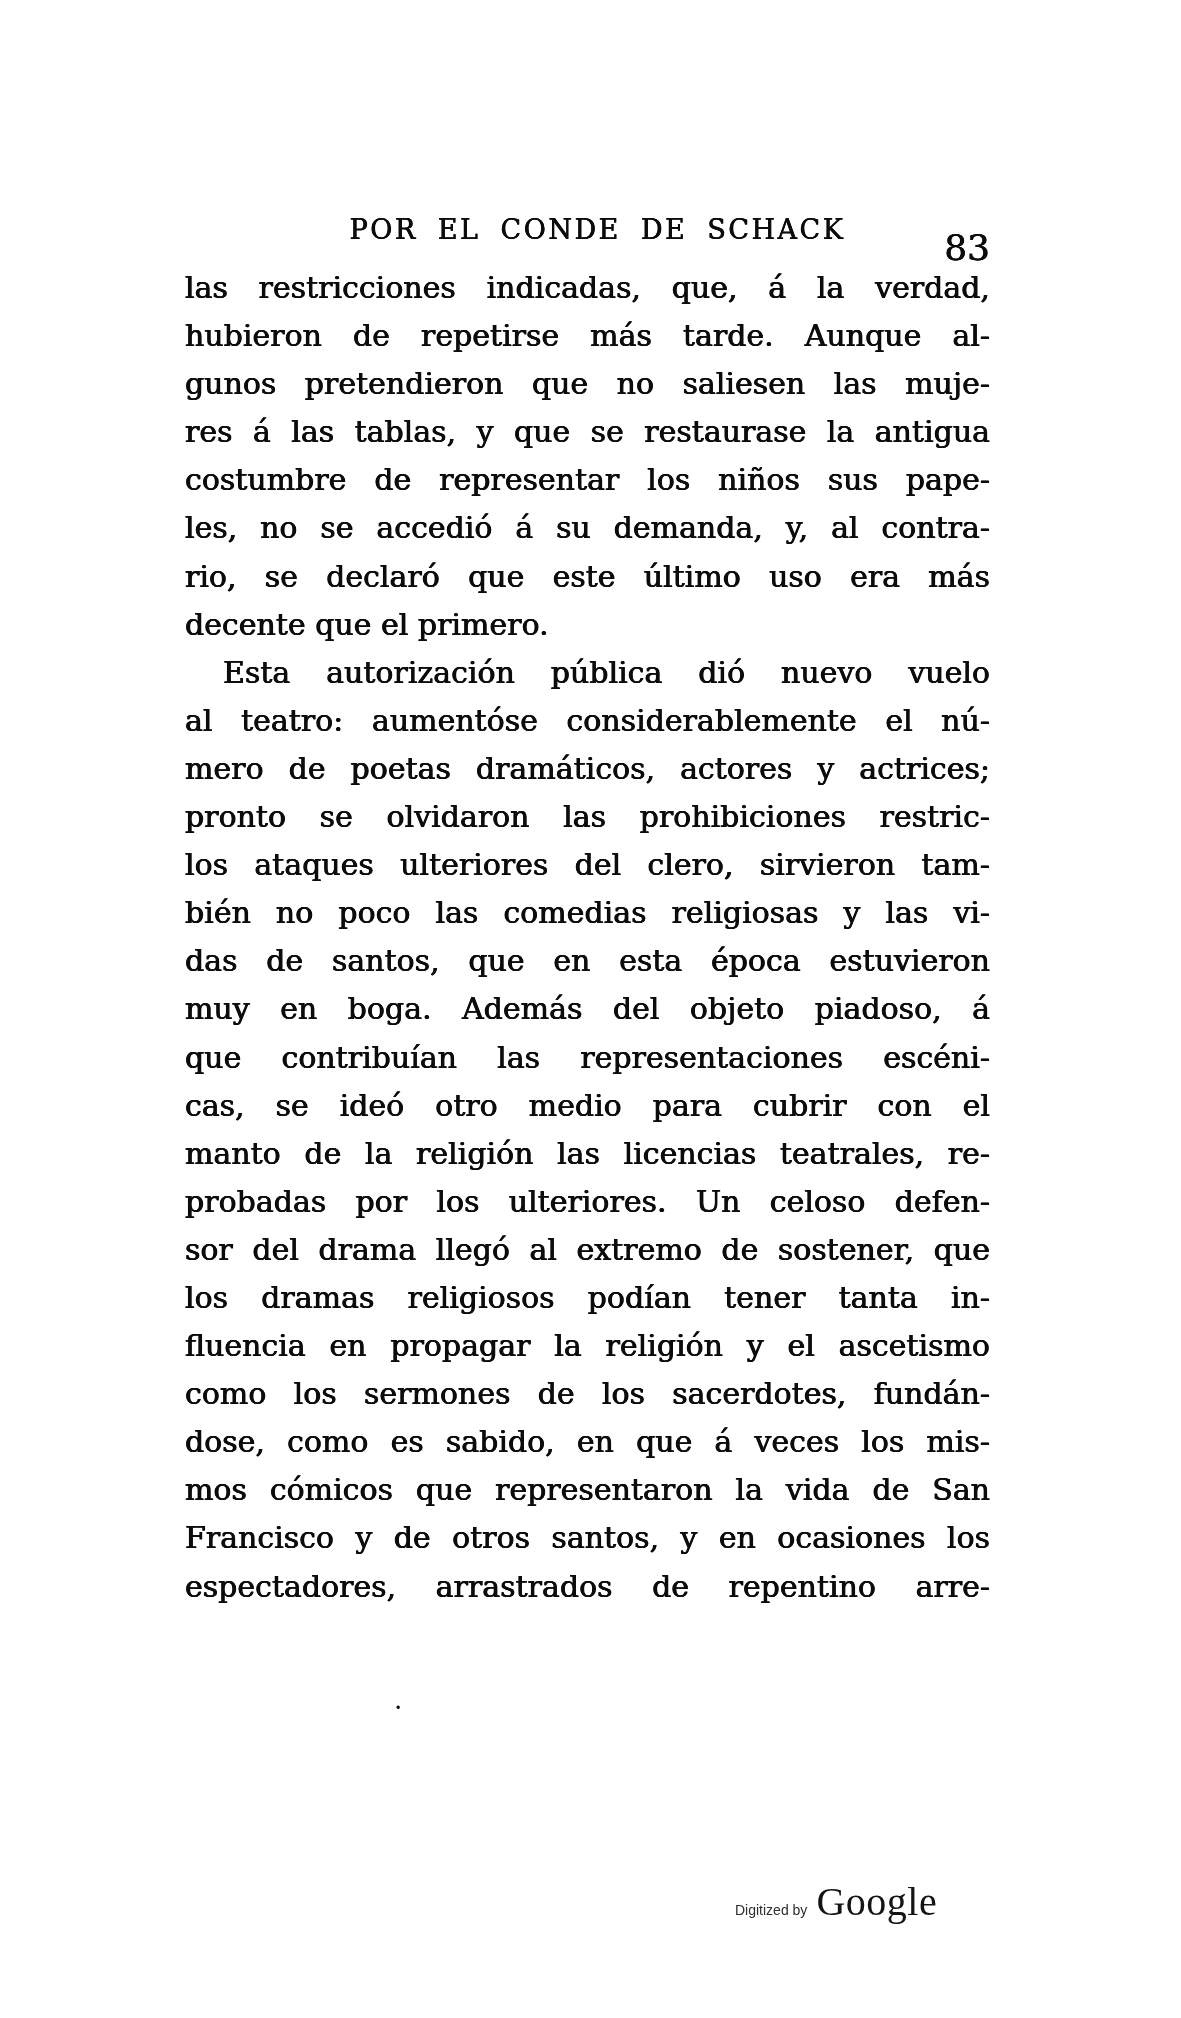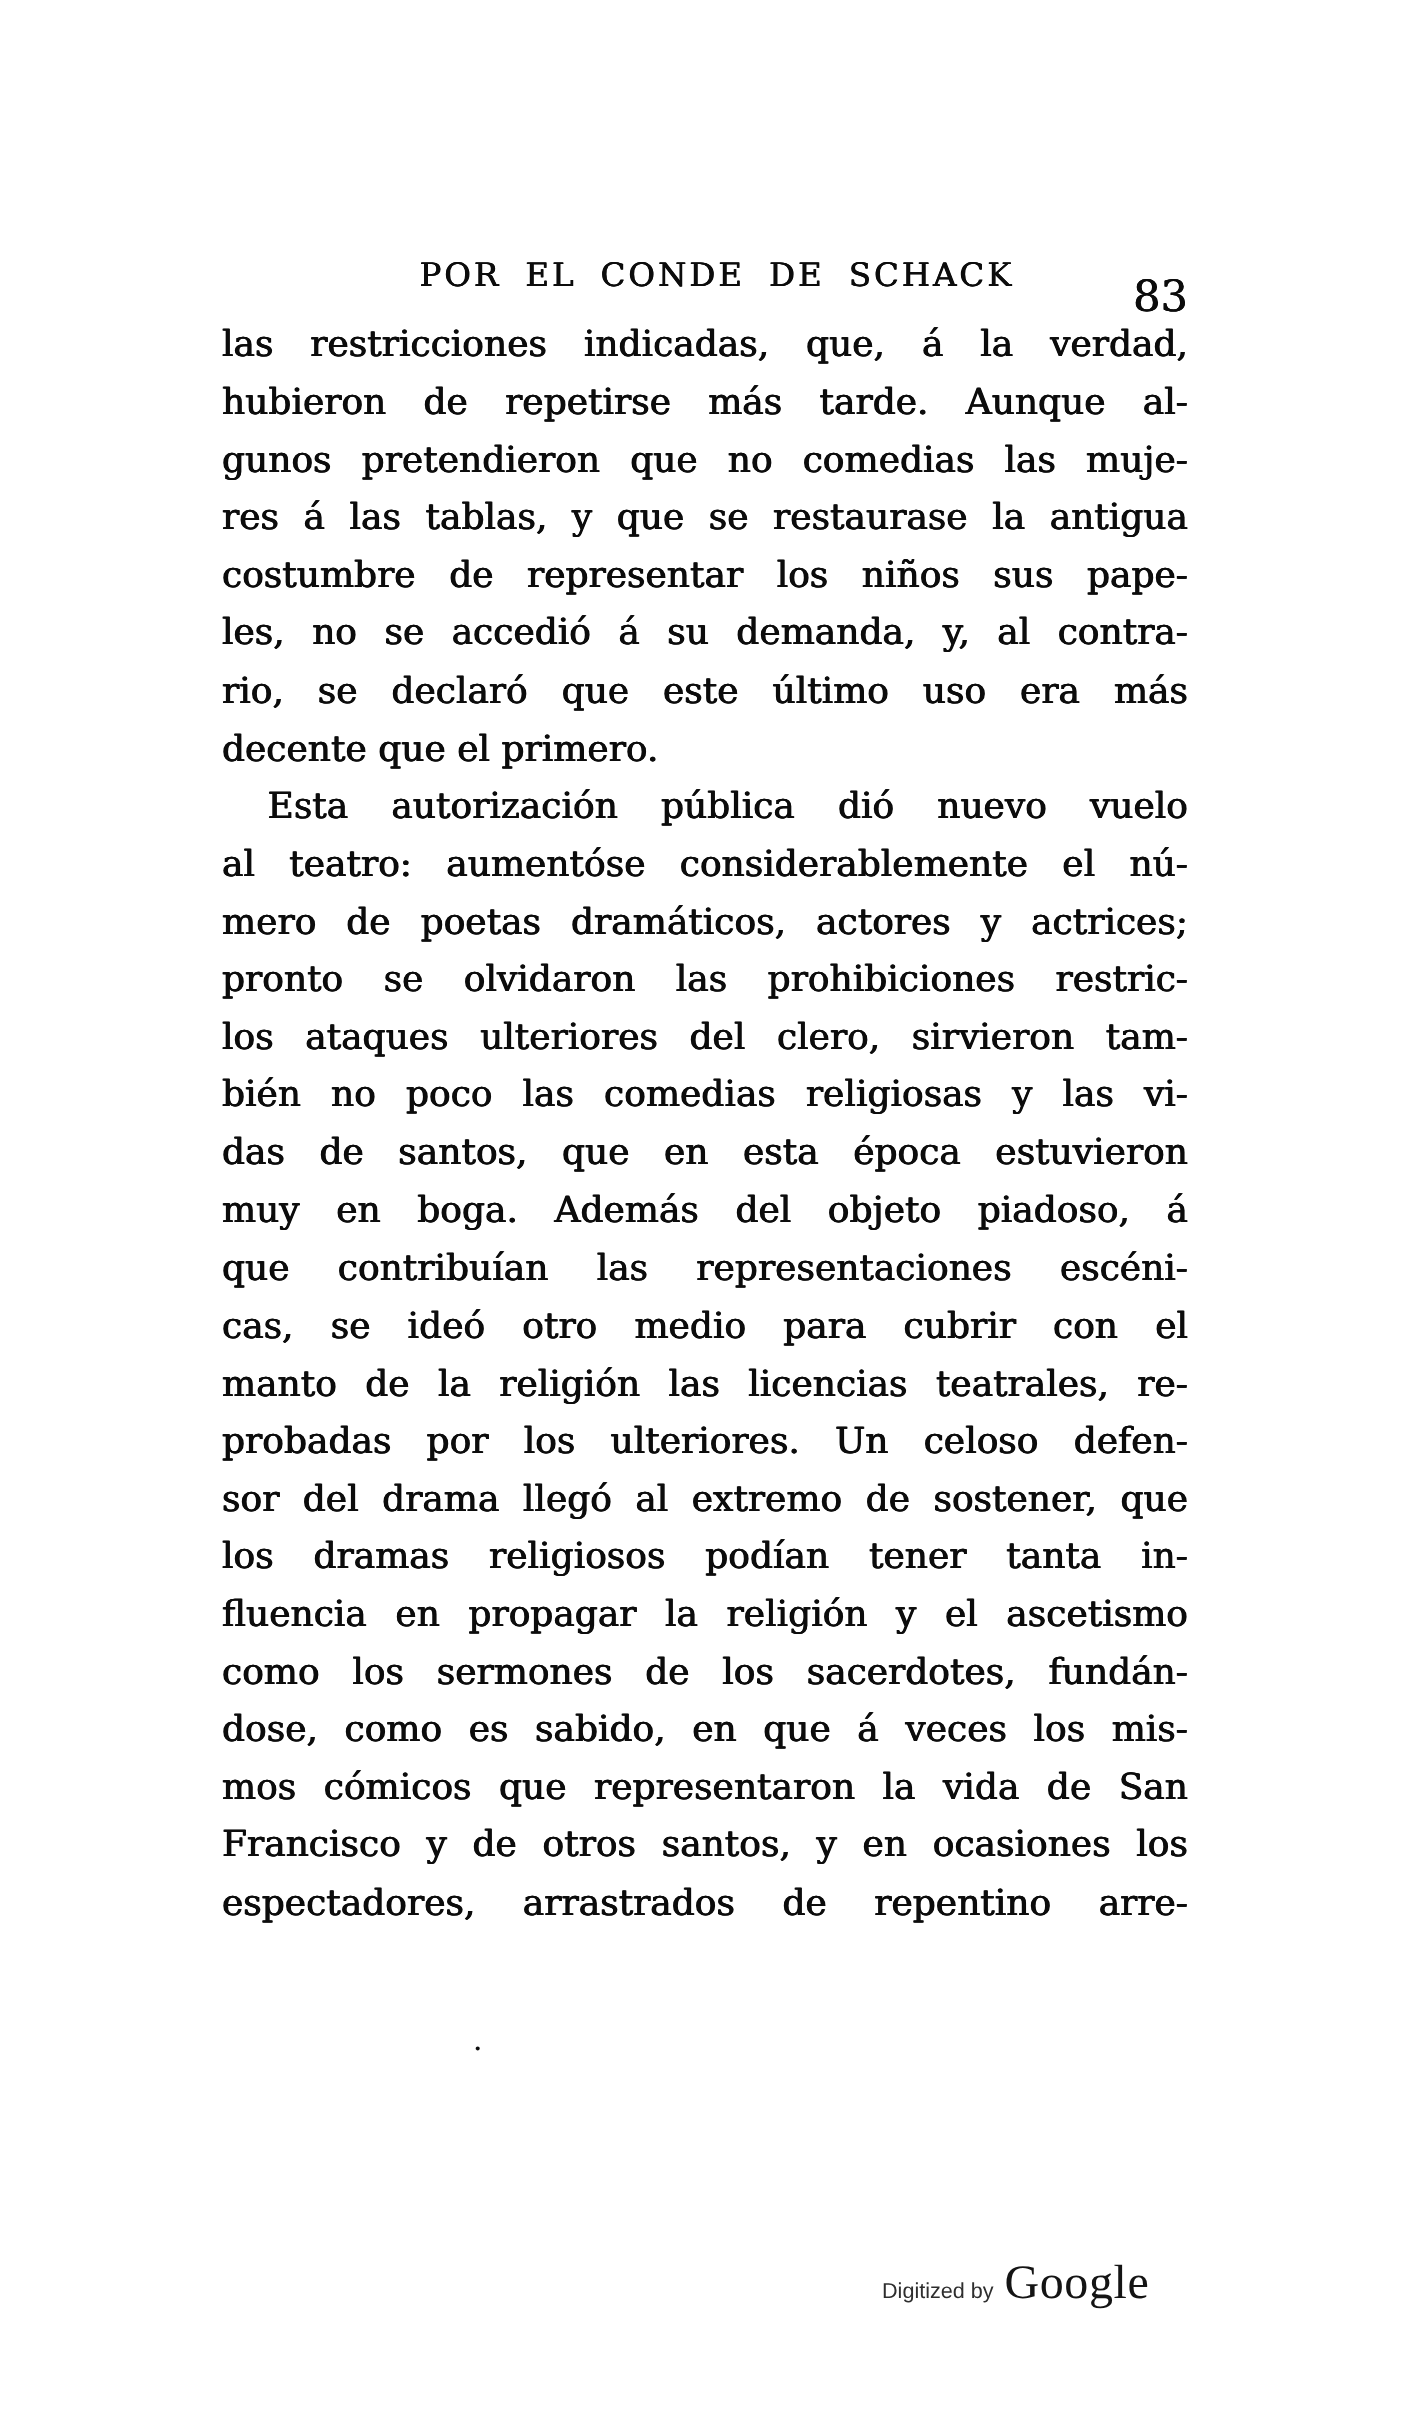--- a/index.html
+++ b/index.html
@@ -82,21 +82,21 @@
     position: absolute;
     left: 735px;
     top: 1878px;
     display: flex;
     align-items: baseline;
     gap: 9px;
     white-space: nowrap;
   }
   .wm-prefix {
     font-family: "Liberation Sans", sans-serif;
-    font-size: 18px;
+    font-size: 14px;
     color: #2e2e2e;
   }
   .wm-brand {
     font-family: Liberation Serif, serif;
     font-size: 40px;
     color: #141414;
     letter-spacing: 0.5px;
   }
 </style>
 </head>
@@ -105,21 +105,21 @@
 <div class="page">
 
   <div class="running-head">
     <span class="head-title">POR EL CONDE DE SCHACK</span>
     <span class="folio">83</span>
   </div>
 
   <div class="body-text">
       <div class="line">las restricciones indicadas, que, á la verdad,</div>
       <div class="line">hubieron de repetirse más tarde. Aunque al-</div>
-      <div class="line">gunos pretendieron que no comedias las muje-</div>
+      <div class="line">gunos pretendieron que no saliesen las muje-</div>
       <div class="line">res á las tablas, y que se restaurase la antigua</div>
       <div class="line">costumbre de representar los niños sus pape-</div>
       <div class="line">les, no se accedió á su demanda, y, al contra-</div>
       <div class="line">rio, se declaró que este último uso era más</div>
       <div class="line flush">decente que el primero.</div>
       <div class="line indent">Esta autorización pública dió nuevo vuelo</div>
       <div class="line">al teatro: aumentóse considerablemente el nú-</div>
       <div class="line">mero de poetas dramáticos, actores y actrices;</div>
       <div class="line">pronto se olvidaron las prohibiciones restric-</div>
       <div class="line">los ataques ulteriores del clero, sirvieron tam-</div>

